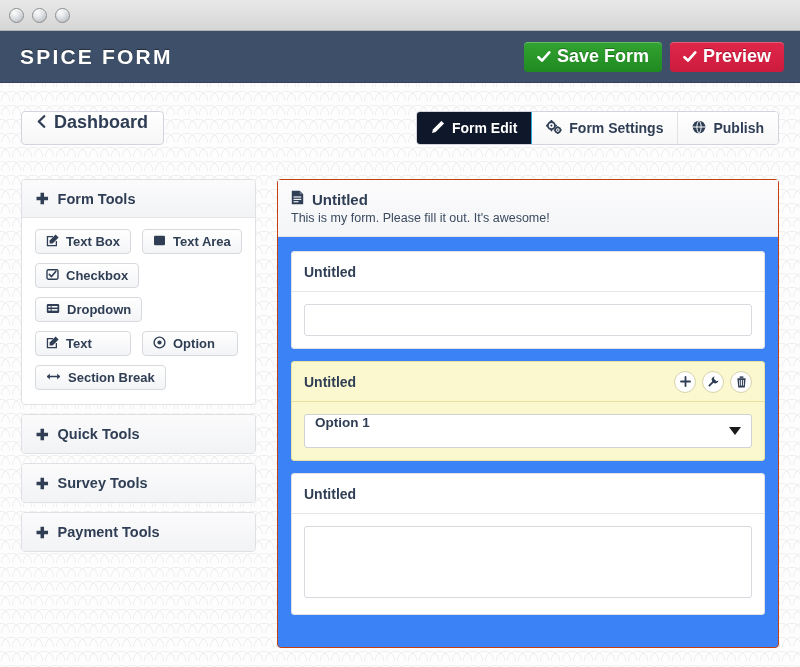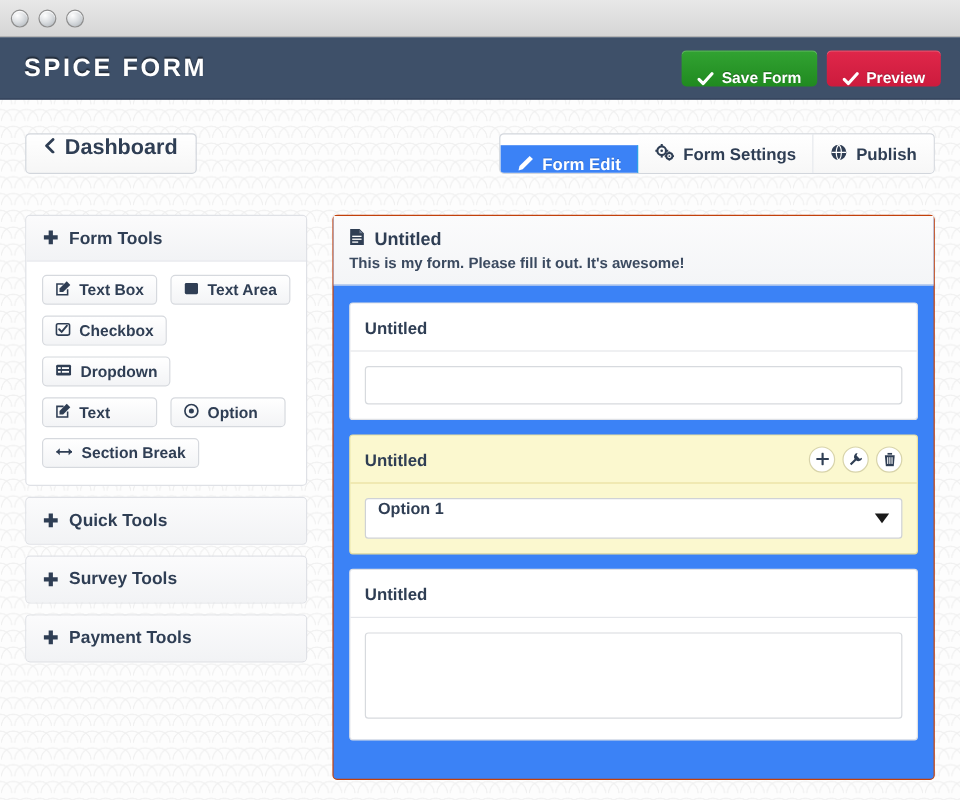--- a/index.html
+++ b/index.html
@@ -72,24 +72,24 @@
     font-weight: bold;
     letter-spacing: 2.2px;
     text-shadow: 0 -1px 1px rgba(0,0,0,.45);
   }
   .header-actions { display: flex; gap: 8px; }
   .hbtn {
     height: 30px;
     padding: 0 13px;
     border-radius: 4px;
     color: #fff;
-    font-size: 13px;
-    font-weight: bold;
-    display: flex;
-    align-items: flex-end;
+    font-size: 18px;
+    font-weight: bold;
+    display: flex;
+    align-items: center;
     gap: 6px;
     cursor: pointer;
     text-shadow: 0 -1px 0 rgba(0,0,0,.3);
     border: none;
   }
   .hbtn.save { background: linear-gradient(#32a332, #208a20); box-shadow: inset 0 1px 0 rgba(255,255,255,.25); }
   .hbtn.preview { background: linear-gradient(#e0274a, #cc1b3d); box-shadow: inset 0 1px 0 rgba(255,255,255,.25); }
   .hbtn svg { display: block; }
 
   
@@ -133,25 +133,24 @@
     gap: 7px;
     font-size: 14px;
     font-weight: bold;
     color: #2f3e54;
     background: linear-gradient(#ffffff, #f7f7f7);
     border-right: 1px solid #dfe3e8;
     cursor: pointer;
   }
   .tab:last-child { border-right: none; }
   .tab.active {
-    background: #3b82f6;
+    background: #0f172a;
     color: #ffffff;
     border-right-color: #29abe2;
     text-shadow: 0 -1px 0 rgba(0,0,0,.18);
-    margin-top: 9px;
   }
 
   
   .sidebar {
     position: absolute;
     left: 21px; top: 179px;
     width: 235px;
     z-index: 3;
   }
   .panel {
@@ -221,21 +220,21 @@
     font-size: 15px;
     font-weight: bold;
     display: flex;
     align-items: center;
     gap: 8px;
   }
   .form-desc {
     margin-top: 3px;
     color: #3b4a60;
     font-size: 12.5px;
-    font-weight: bold;
+    font-weight: normal;
   }
   .fields { padding: 14px 13px 0 13px; }
   .field {
     border: 1px solid #dfe1e6;
     border-radius: 3px;
     margin-bottom: 12px;
     background: #ffffff;
   }
   .field-head {
     height: 40px;

